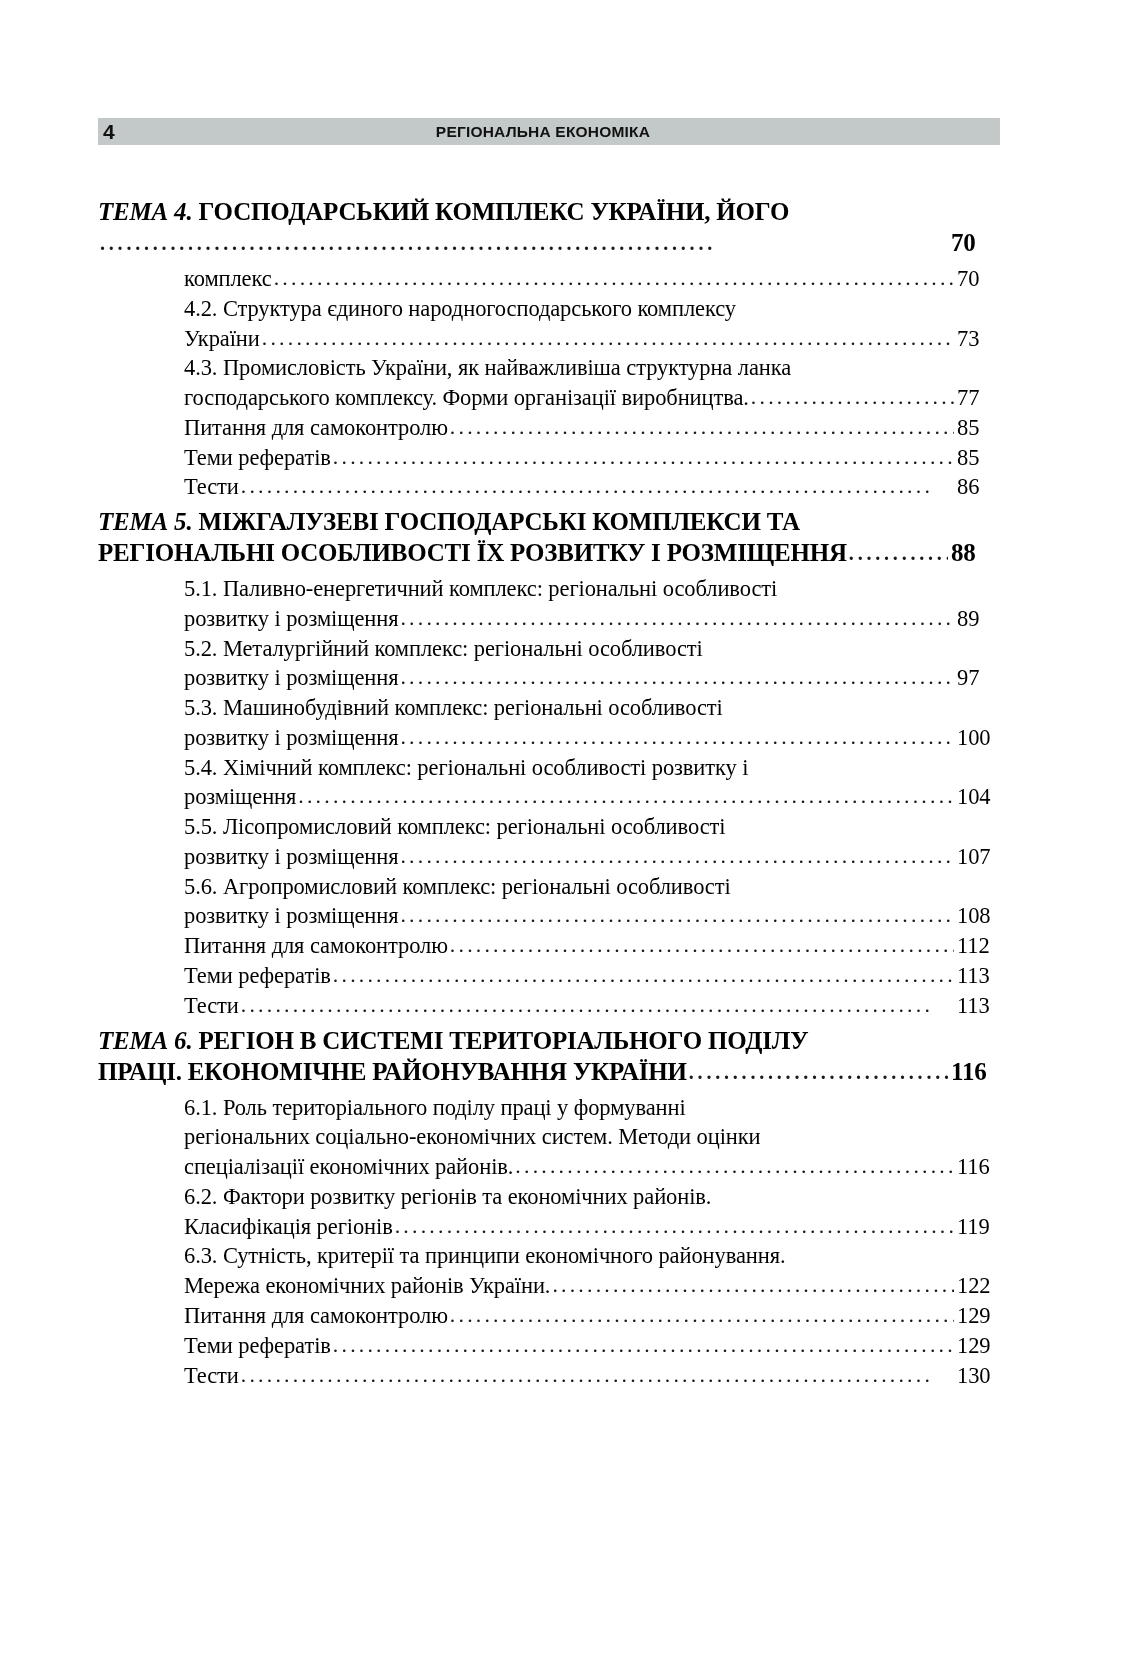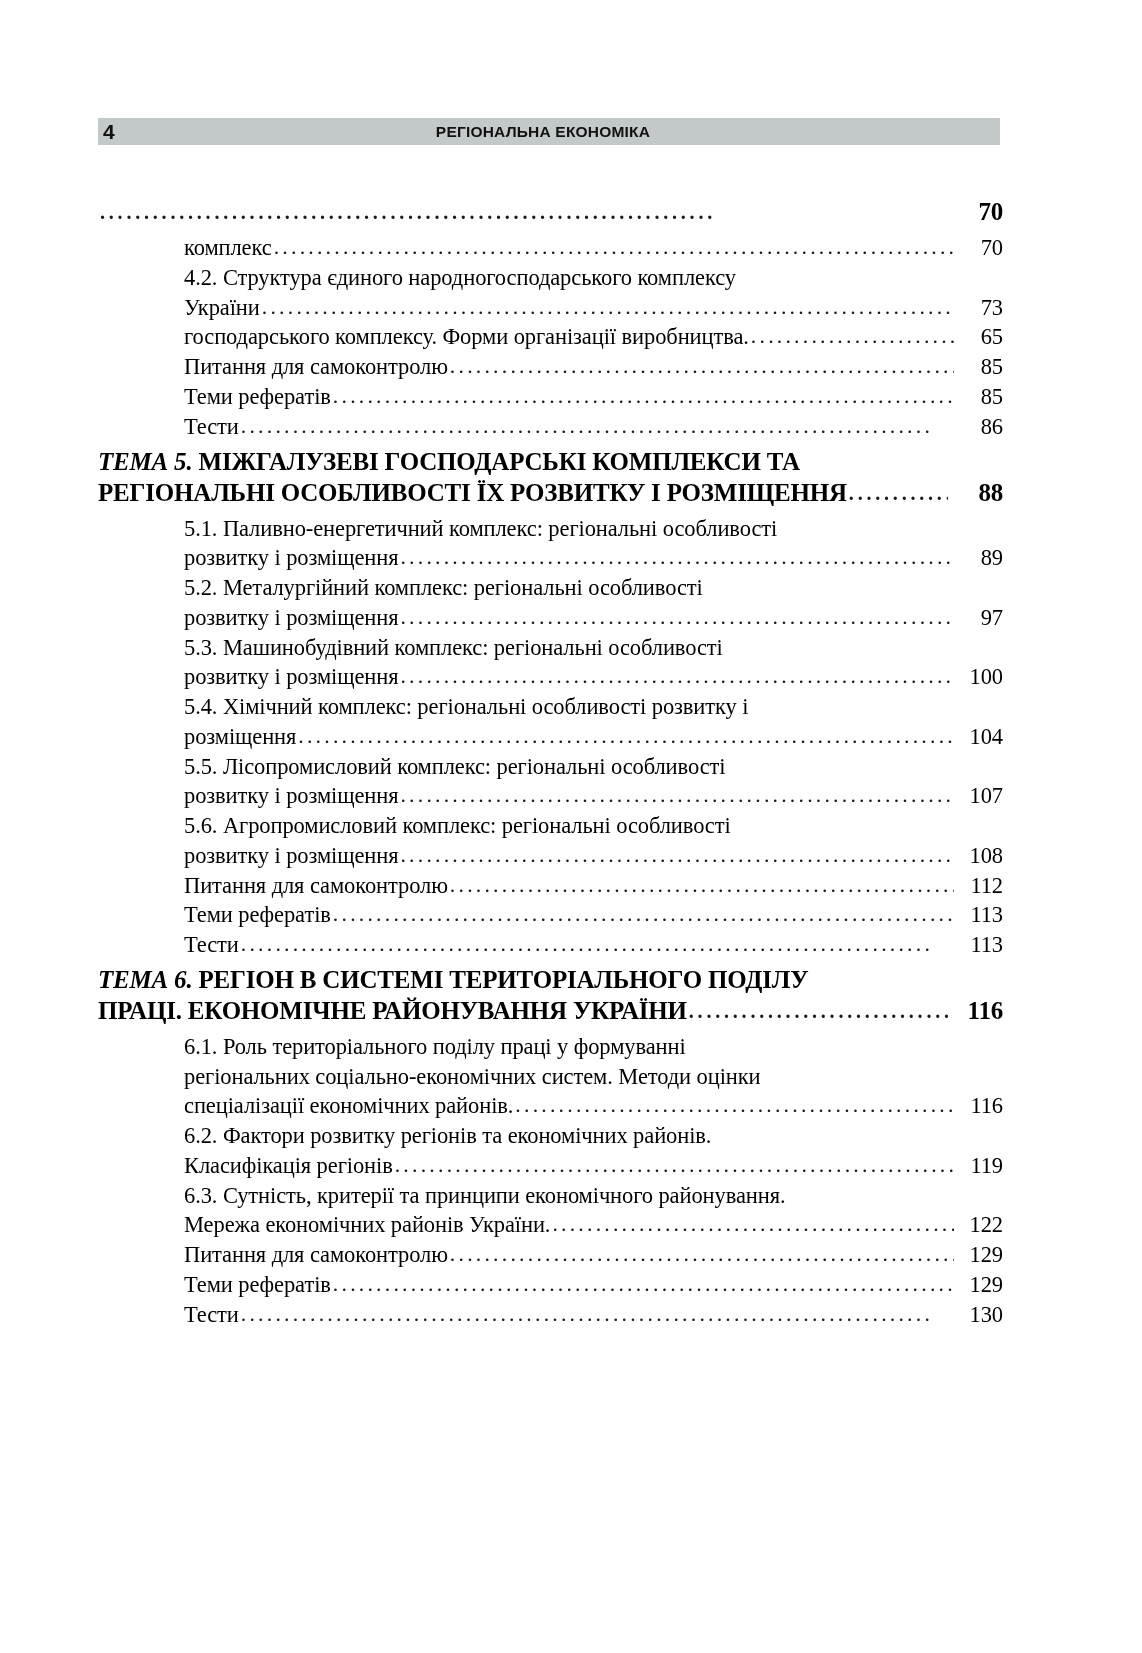--- a/index.html
+++ b/index.html
@@ -111,21 +111,21 @@
     overflow: hidden;
     white-space: nowrap;
     margin: 0 3px 0 2px;
     letter-spacing: 3.2px;
     font-size: 0.97em;
     color: #1a1a1a;
     transform: translateY(-1px);
   }
   .leader-row .pg {
     flex: 0 0 auto;
-    text-align: right;
+    text-align: left;
     min-width: 46px;
     white-space: nowrap;
   }
   .theme-title .leader-row .dots {
     letter-spacing: 3.8px;
     font-size: 0.8em;
     font-weight: bold;
     transform: translateY(-2px);
   }
   .theme-title .leader-row .pg {
@@ -137,20 +137,21 @@
 <body>
 
 <div class="page-header">
   <span class="folio">4</span>
   <span class="running-title">РЕГІОНАЛЬНА ЕКОНОМІКА</span>
 </div>
 
 <div class="toc" id="toc-root">
     <div class="theme">
       <div class="theme-title">
+        <div><span class="tn">ТЕМА 4.</span> ГОСПОДАРСЬКИЙ КОМПЛЕКС УКРАЇНИ,  ЙОГО</div>
         <div class="leader-row">
           <span class="dots">......................................................................</span>
           <span class="pg">70</span>
         </div>
       </div>
       <div class="entries">
         <div class="entry">
           <div class="leader-row">
             <span class="txt">комплекс</span>
             <span class="dots">................................................................................</span>
@@ -159,24 +160,25 @@
         </div>
         <div class="entry">
           <div class="lead-line">4.2. Структура єдиного народногосподарського комплексу</div>
           <div class="leader-row">
             <span class="txt">України</span>
             <span class="dots">................................................................................</span>
             <span class="pg">73</span>
           </div>
         </div>
         <div class="entry">
+          <div class="lead-line">4.3. Промисловість України, як найважливіша структурна ланка</div>
           <div class="leader-row">
             <span class="txt">господарського комплексу. Форми організації виробництва.</span>
             <span class="dots">................................................................................</span>
-            <span class="pg">65</span>
+            <span class="pg">77</span>
           </div>
         </div>
         <div class="entry">
           <div class="leader-row">
             <span class="txt">Питання для самоконтролю</span>
             <span class="dots">................................................................................</span>
             <span class="pg">85</span>
           </div>
         </div>
         <div class="entry">

